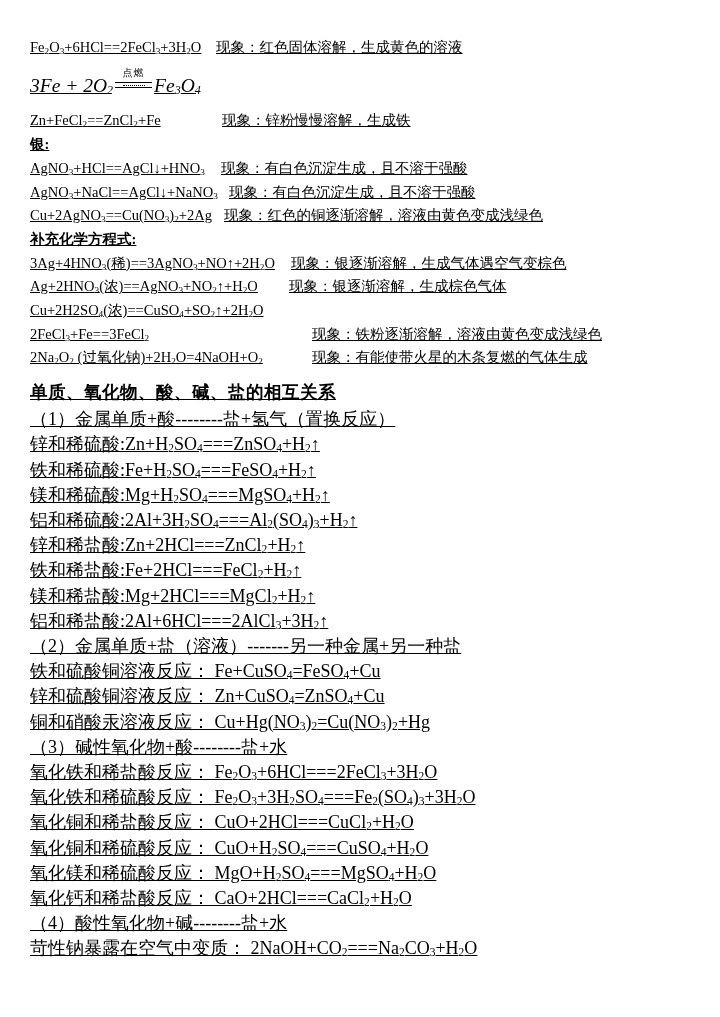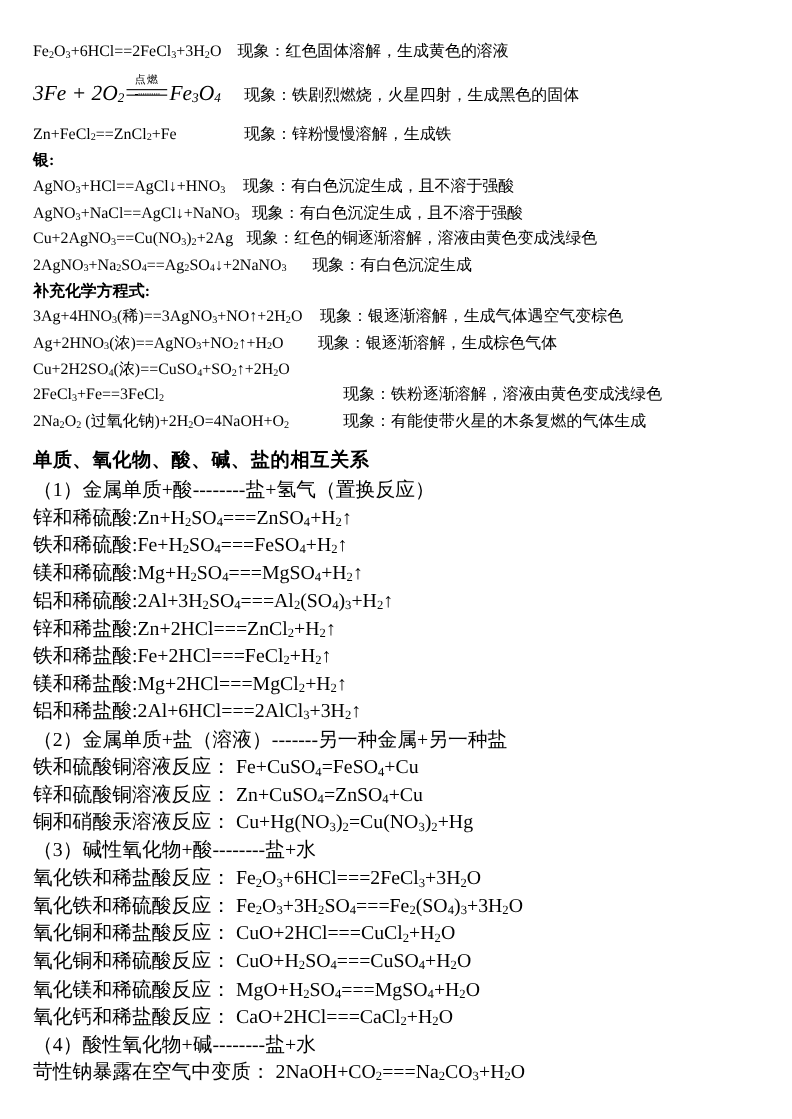--- a/index.html
+++ b/index.html
@@ -1,18 +1,18 @@
 <!DOCTYPE html>
 <html><head>
 <meta charset="utf-8">
 <style>
   html,body{margin:0;padding:0;background:#ffffff;}
   body{width:720px;height:1017px;overflow:hidden;color:#000;
        font-family:"Liberation Serif","DejaVu Serif",serif;}
-  .page{width:720px;height:1017px;box-sizing:border-box;padding:36px 14px 0 30px;background:#fff;}
+  .page{width:720px;height:1017px;box-sizing:border-box;padding:36px 14px 0 30px;background:#fff;text-decoration:underline;}
 
   
   .top-line{display:flex;align-items:baseline;font-size:14.5px;line-height:23.7px;white-space:nowrap;}
   .formula{display:inline-block;}
   .phen{display:inline-block;}
   sub{font-size:0.64em;line-height:0;vertical-align:-0.18em;}
 
   
   .t186{min-width:186px}.t191{min-width:191px}.t192{min-width:192px}
   .t194{min-width:194px}.t199{min-width:199px}.t254{min-width:254px}
@@ -45,21 +45,20 @@
 
     <div class="top-line">
       <span class="formula t186">Fe<sub>2</sub>O<sub>3</sub>+6HCl==2FeCl<sub>3</sub>+3H<sub>2</sub>O</span>
       <span class="phen">现象：红色固体溶解，生成黄色的溶液</span>
     </div>
 
     <div class="top-line eq-row">
       <span class="formula t192 math">
         <span>3Fe + 2O<sub>2</sub></span><span class="ignite-wrap"><span class="ignite-label">点燃</span><span class="ignite-dbl"></span></span><span>Fe<sub>3</sub>O<sub>4</sub></span>
       </span>
-      <span class="phen">现象：铁剧烈燃烧，火星四射，生成黑色的固体</span>
     </div>
 
     <div class="top-line">
       <span class="formula t192">Zn+FeCl<sub>2</sub>==ZnCl<sub>2</sub>+Fe</span>
       <span class="phen">现象：锌粉慢慢溶解，生成铁</span>
     </div>
 
     <div class="top-line">
       <span class="heading">银:</span>
     </div>
@@ -72,24 +71,20 @@
     <div class="top-line">
       <span class="formula t199">AgNO<sub>3</sub>+NaCl==AgCl↓+NaNO<sub>3</sub></span>
       <span class="phen">现象：有白色沉淀生成，且不溶于强酸</span>
     </div>
 
     <div class="top-line">
       <span class="formula t194">Cu+2AgNO<sub>3</sub>==Cu(NO<sub>3</sub>)<sub>2</sub>+2Ag</span>
       <span class="phen">现象：红色的铜逐渐溶解，溶液由黄色变成浅绿色</span>
     </div>
 
-    <div class="top-line">
-      <span class="formula t254">2AgNO<sub>3</sub>+Na<sub>2</sub>SO<sub>4</sub>==Ag<sub>2</sub>SO<sub>4</sub>↓+2NaNO<sub>3</sub></span>
-      <span class="phen">现象：有白色沉淀生成</span>
-    </div>
 
     <div class="top-line">
       <span class="heading">补充化学方程式:</span>
     </div>
 
     <div class="top-line">
       <span class="formula t261">3Ag+4HNO<sub>3</sub>(稀)==3AgNO<sub>3</sub>+NO↑+2H<sub>2</sub>O</span>
       <span class="phen">现象：银逐渐溶解，生成气体遇空气变棕色</span>
     </div>
 

